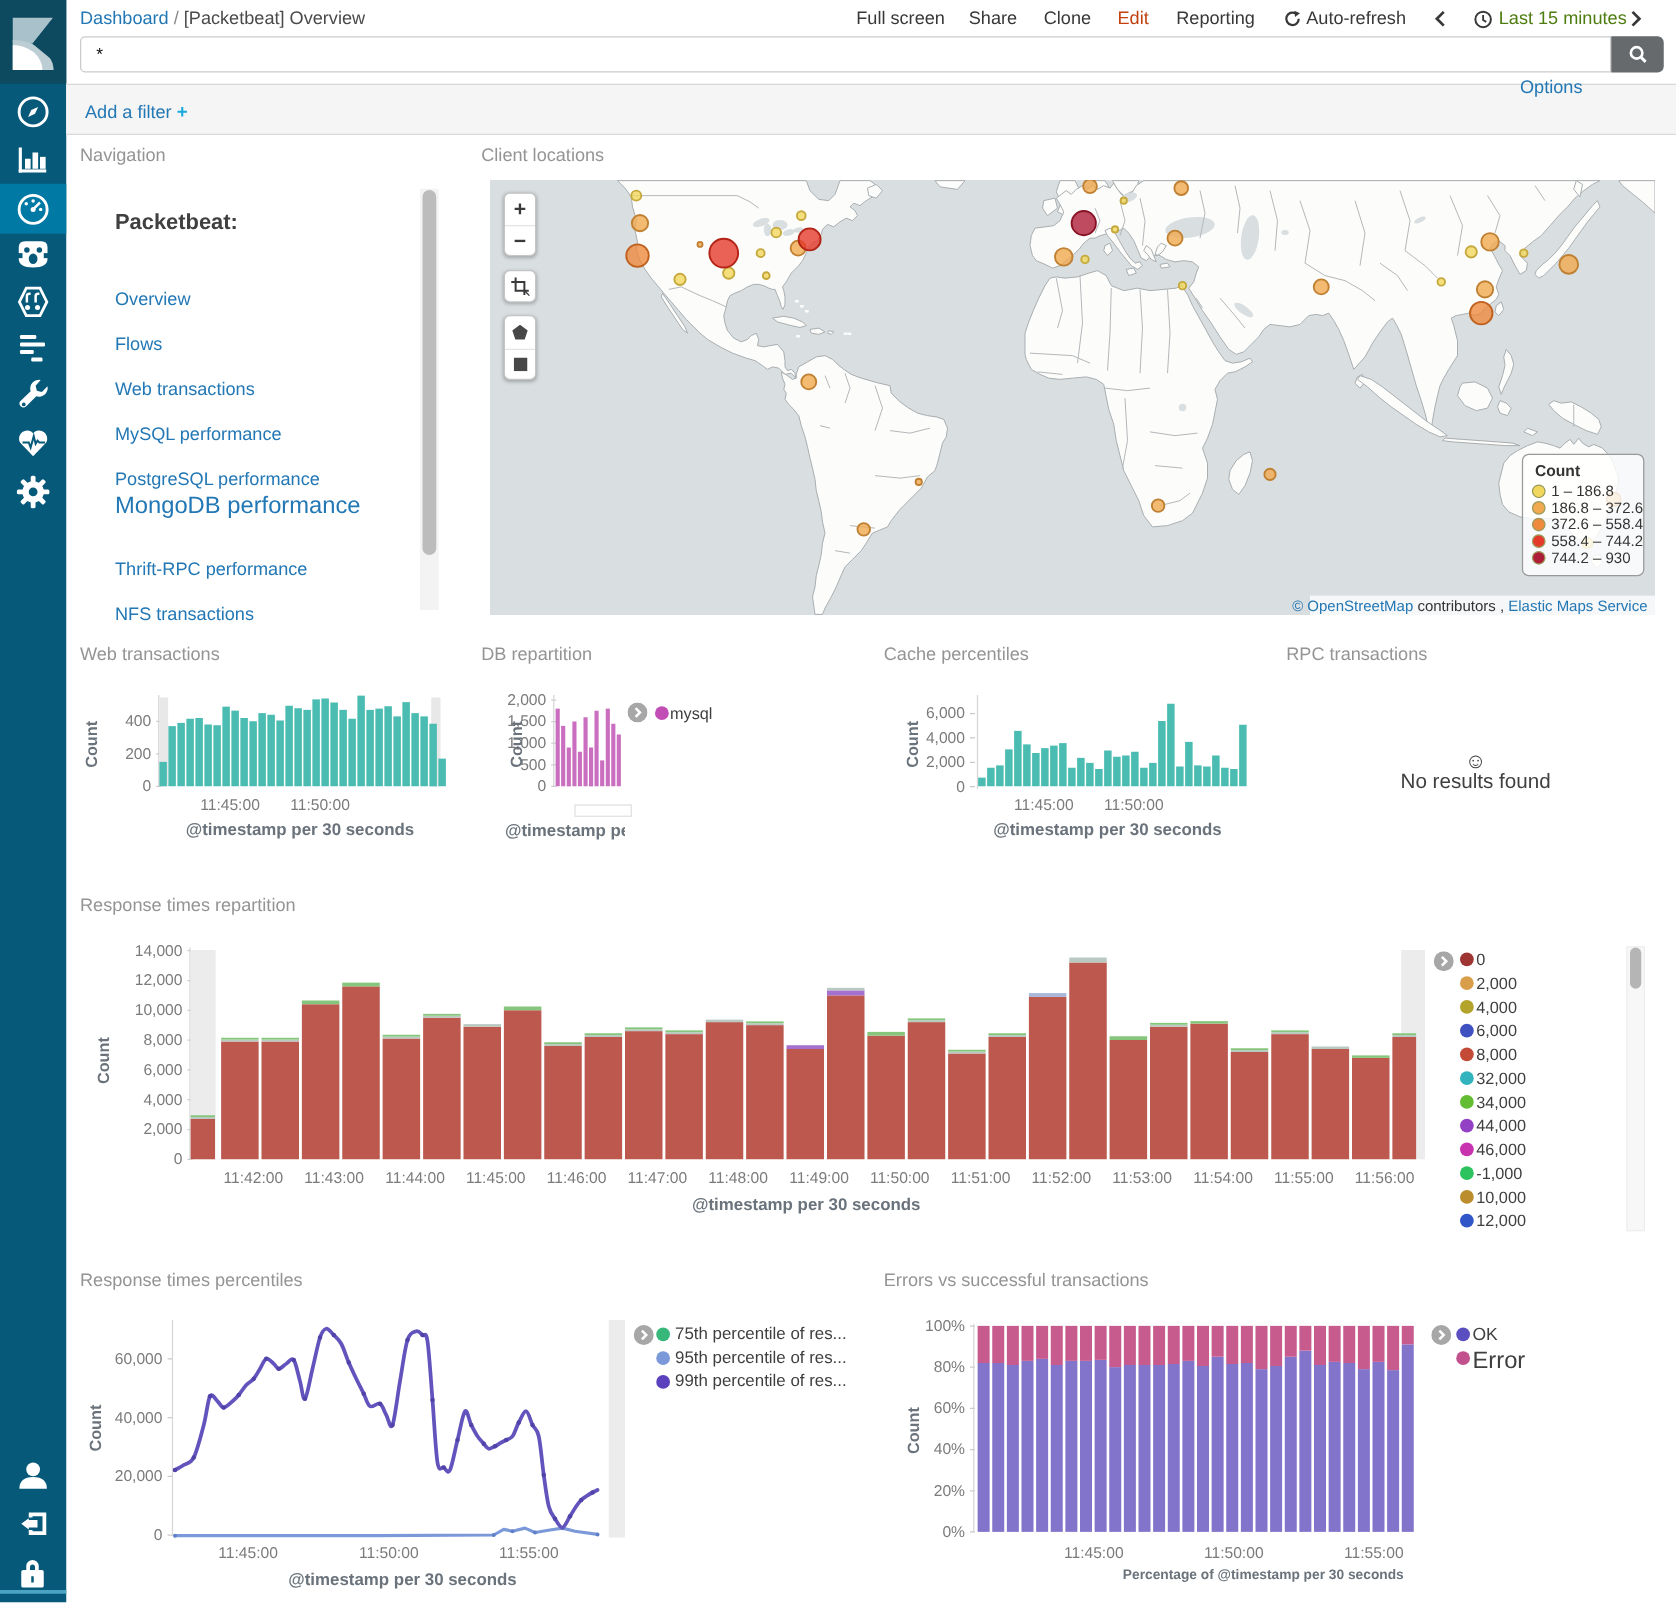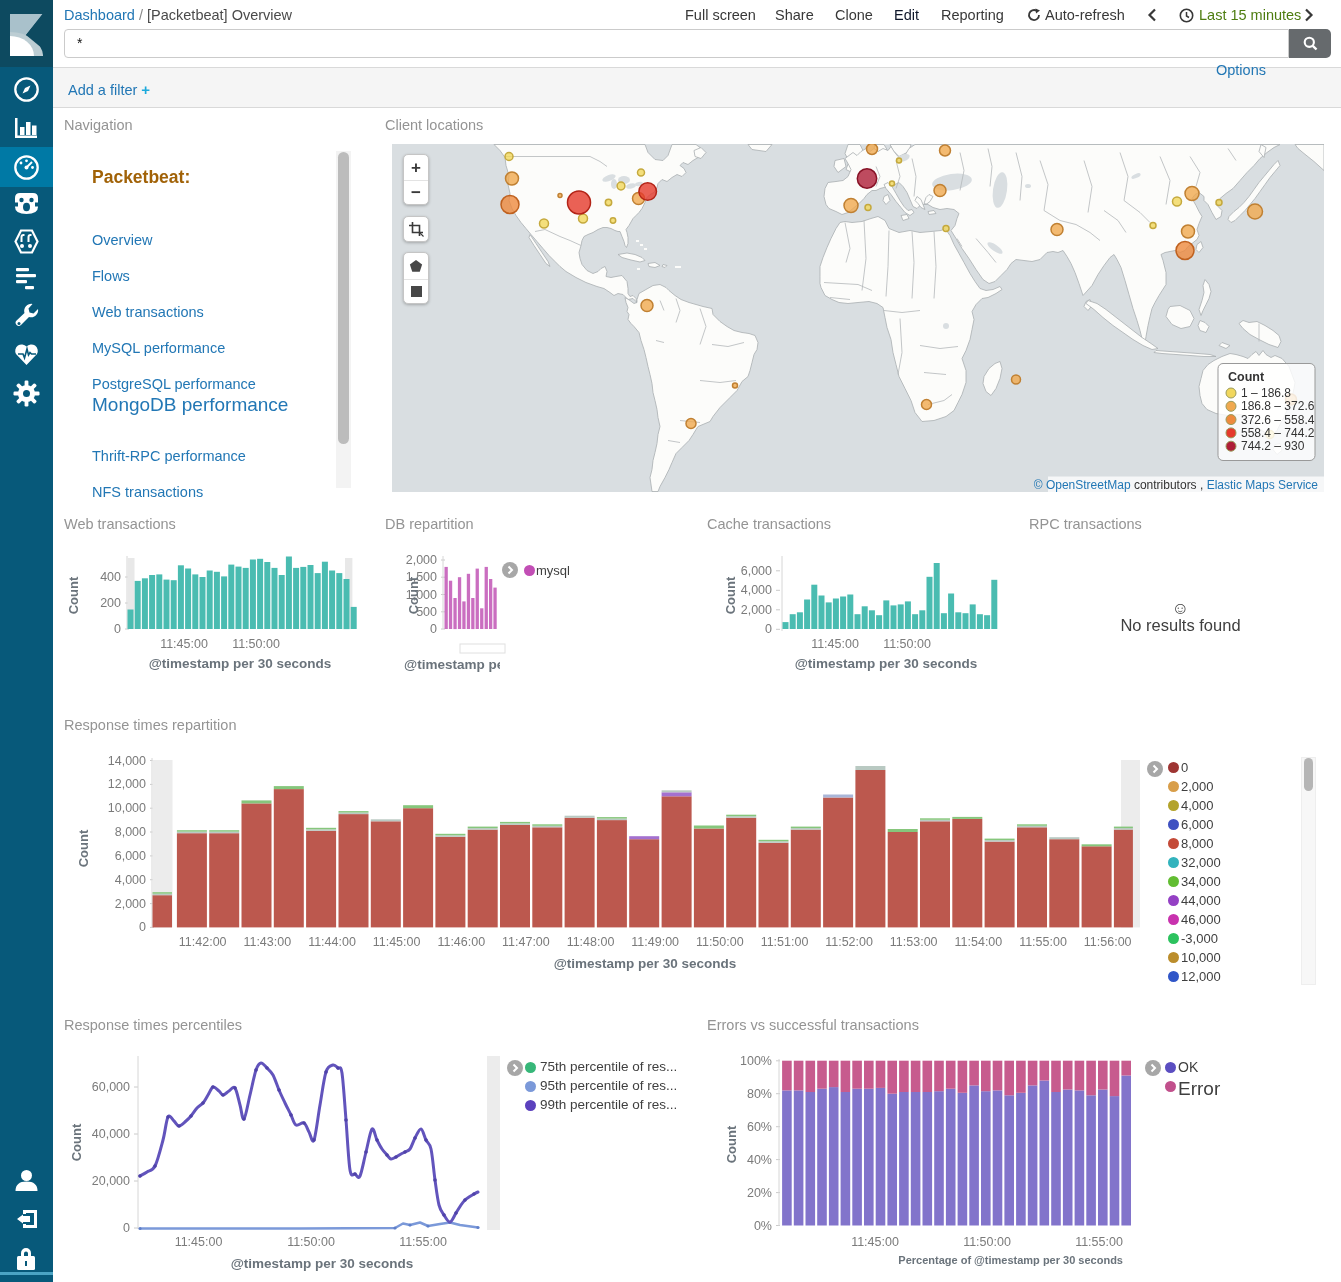--- a/index.html
+++ b/index.html
@@ -91,21 +91,21 @@
 <path d="M8,11 L8,8 a5,5 0 0 1 10,0 L18,11 L15,11 L15,8.5 a2,2 0 0 0 -4,0 L11,11 Z" fill="#fff"></path>
 <rect x="12" y="16" width="2" height="5" fill="#07597a"></rect>
   </svg>
 <div style="position:absolute;left:0;top:1272px;width:53px;height:3px;background:#4ba4c4"></div>
 <div style="position:absolute;left:53px;top:67px;width:1288px;height:41px;background:#f5f5f5;border-top:1px solid #d9d9d9;border-bottom:1px solid #d9d9d9;box-sizing:border-box"></div>
 <div style="position:absolute;left:68px;top:81px;font-size:14.5px"><span class="lnk">Add a filter </span><span style="color:#1caadc;font-weight:bold;font-size:15px">+</span></div>
 <div style="position:absolute;left:64px;top:7px;font-size:14.5px"><a class="lnk">Dashboard</a><span style="color:#888"> / </span><span style="color:#4a4a4a">[Packetbeat] Overview</span></div>
 <div style="position:absolute;left:685px;top:7px;font-size:14.5px;color:#383838">Full screen</div>
 <div style="position:absolute;left:775px;top:7px;font-size:14.5px;color:#383838">Share</div>
 <div style="position:absolute;left:835px;top:7px;font-size:14.5px;color:#383838">Clone</div>
-<div style="position:absolute;left:894px;top:7px;font-size:14.5px;color:#0f172a">Edit</div>
+<div style="position:absolute;left:894px;top:7px;font-size:14.5px;color:#c2410c">Edit</div>
 <div style="position:absolute;left:941px;top:7px;font-size:14.5px;color:#383838">Reporting</div>
 <svg style="position:absolute;left:1027px;top:8px" width="14" height="14" viewBox="0 0 14 14">
 <path d="M12,7 A5,5 0 1 1 9.5,2.7" fill="none" stroke="#383838" stroke-width="1.8"></path>
     <polygon points="8.5,0.5 13,2.5 9,5.5" fill="#383838"></polygon>
   </svg>
 <div style="position:absolute;left:1045px;top:7px;font-size:14.5px;color:#383838">Auto-refresh</div>
 <svg style="position:absolute;left:1147px;top:8px" width="10" height="14" viewBox="0 0 10 14">
     <path d="M8,1.5 L2.5,7 L8,12.5" stroke="#383838" stroke-width="2.2" fill="none"></path>
   </svg>
 <svg style="position:absolute;left:1179px;top:8px" width="15" height="15" viewBox="0 0 15 15">
@@ -120,26 +120,26 @@
 <div style="position:absolute;left:77px;top:35px;font-size:14px;color:#111">*</div>
 <div style="position:absolute;left:1216px;top:35px;font-size:14.5px" class="lnk">Options</div>
 <div style="position:absolute;left:1289px;top:29px;width:42px;height:29px;background:#666a6d;border-radius:0 5px 5px 0"><svg style="margin:7px 0 0 14px" width="15" height="15" viewBox="0 0 15 15">
       <circle cx="6.3" cy="6.3" r="4.6" fill="none" stroke="#fff" stroke-width="2.1"></circle>
       <line x1="9.8" y1="9.8" x2="13.5" y2="13.5" stroke="#fff" stroke-width="2.4"></line>
     </svg></div>
 <div class="ptitle" style="left:64px;top:117px">Navigation</div>
 <div class="ptitle" style="left:385px;top:117px">Client locations</div>
 <div class="ptitle" style="left:64px;top:516px">Web transactions</div>
 <div class="ptitle" style="left:385px;top:516px">DB repartition</div>
-<div class="ptitle" style="left:707px;top:516px">Cache transactions</div>
+<div class="ptitle" style="left:707px;top:516px">Cache percentiles</div>
 <div class="ptitle" style="left:1029px;top:516px">RPC transactions</div>
 <div class="ptitle" style="left:64px;top:717px">Response times repartition</div>
 <div class="ptitle" style="left:64px;top:1017px">Response times percentiles</div>
 <div class="ptitle" style="left:707px;top:1017px">Errors vs successful transactions</div>
-<div style="position:absolute;left:92px;top:167px;font-size:17.5px;font-weight:bold;color:#a16207">Packetbeat:</div>
+<div style="position:absolute;left:92px;top:167px;font-size:17.5px;font-weight:bold;color:#404040">Packetbeat:</div>
 <div style="position:absolute;left:92px;top:205px;font-size:14.5px" class="lnk">Overview</div>
 <div style="position:absolute;left:92px;top:241px;font-size:14.5px" class="lnk">Flows</div>
 <div style="position:absolute;left:92px;top:277px;font-size:14.5px" class="lnk">Web transactions</div>
 <div style="position:absolute;left:92px;top:313px;font-size:14.5px" class="lnk">MySQL performance</div>
 <div style="position:absolute;left:92px;top:349px;font-size:14.5px" class="lnk">PostgreSQL performance</div>
 <div style="position:absolute;left:92px;top:367px;font-size:19px" class="lnk">MongoDB performance</div>
 <div style="position:absolute;left:92px;top:421px;font-size:14.5px" class="lnk">Thrift-RPC performance</div>
 <div style="position:absolute;left:92px;top:457px;font-size:14.5px" class="lnk">NFS transactions</div>
 <div style="position:absolute;left:336px;top:151px;width:15px;height:337px;background:#f3f3f3"></div>
 <div style="position:absolute;left:338px;top:152px;width:11px;height:292px;background:#bcbcbc;border-radius:6px"></div>
@@ -575,21 +575,21 @@
 <div class="ltxt" style="left:1181px;top:835.5px">8,000</div>
 <div class="ldot" style="left:1168px;top:857.0px;background:#32b3bd"></div>
 <div class="ltxt" style="left:1181px;top:854.5px">32,000</div>
 <div class="ldot" style="left:1168px;top:876.0px;background:#62bd32"></div>
 <div class="ltxt" style="left:1181px;top:873.5px">34,000</div>
 <div class="ldot" style="left:1168px;top:895.0px;background:#9440c4"></div>
 <div class="ltxt" style="left:1181px;top:892.5px">44,000</div>
 <div class="ldot" style="left:1168px;top:914.0px;background:#c832ae"></div>
 <div class="ltxt" style="left:1181px;top:911.5px">46,000</div>
 <div class="ldot" style="left:1168px;top:933.0px;background:#2cc25e"></div>
-<div class="ltxt" style="left:1181px;top:930.5px">-3,000</div>
+<div class="ltxt" style="left:1181px;top:930.5px">-1,000</div>
 <div class="ldot" style="left:1168px;top:952.0px;background:#bb8d2c"></div>
 <div class="ltxt" style="left:1181px;top:949.5px">10,000</div>
 <div class="ldot" style="left:1168px;top:971.0px;background:#3056c8"></div>
 <div class="ltxt" style="left:1181px;top:968.5px">12,000</div>
 <div style="position:absolute;left:1301px;top:757px;width:13px;height:226px;background:#f7f7f7;border:1px solid #eee"></div>
 <div style="position:absolute;left:1303.5px;top:758px;width:9px;height:33px;background:#b5b5b5;border-radius:5px"></div>
 <svg style="position:absolute;left:54px;top:1007px" width="644" height="275" viewBox="54 1007 644 275">
     <text x="130" y="1232.0" font-size="12.5" fill="#7b7b7b" text-anchor="end">0</text>
     <line x1="134" y1="1228.0" x2="138" y2="1228.0" stroke="#cacaca" stroke-width="1"></line>
     <text x="130" y="1185.0" font-size="12.5" fill="#7b7b7b" text-anchor="end">20,000</text>

